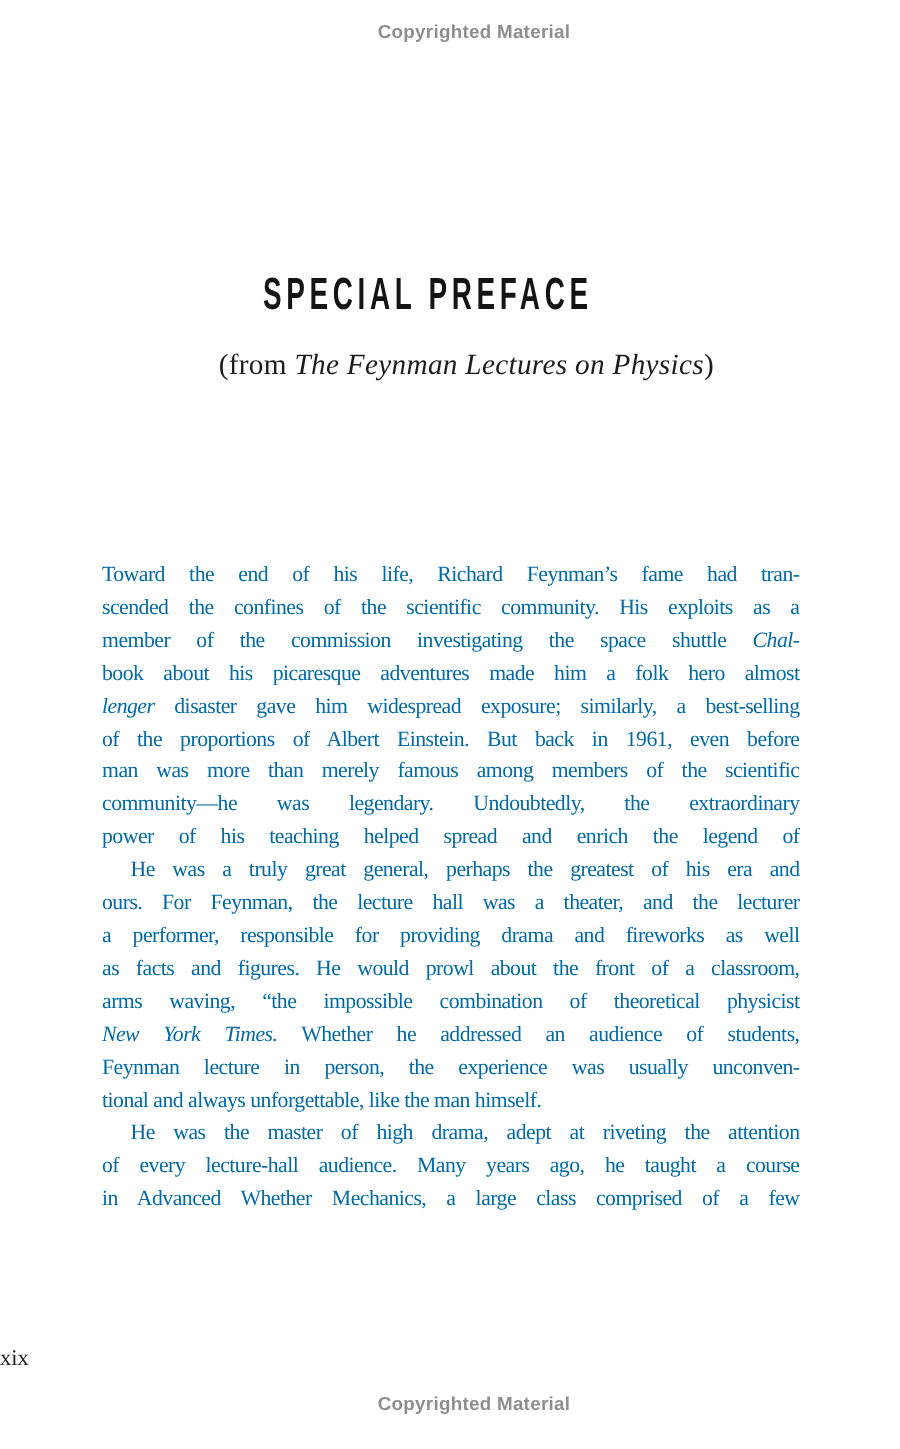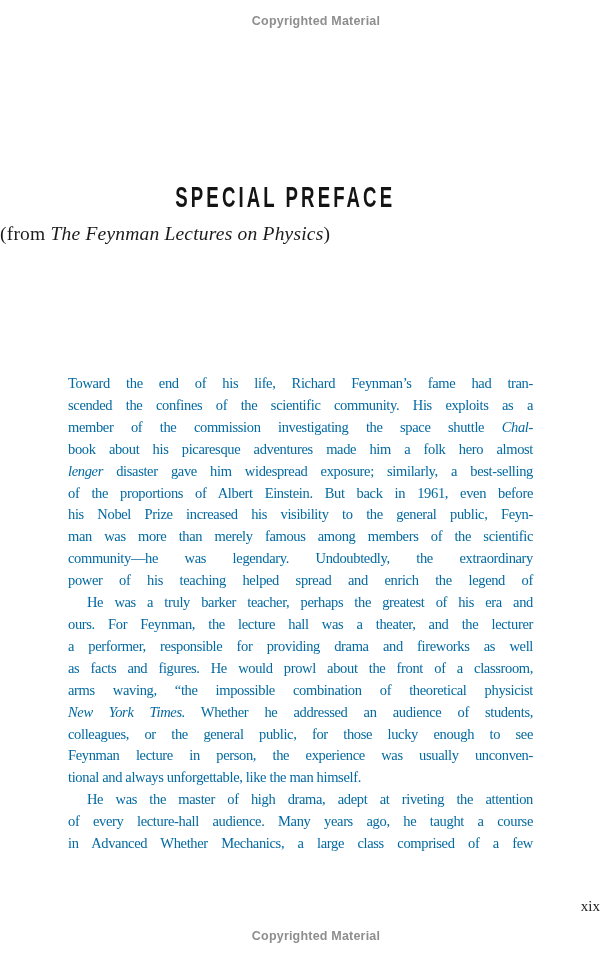--- a/index.html
+++ b/index.html
@@ -17,35 +17,35 @@
   .title-wrap{
     position:absolute;top:180px;left:0;width:571px;text-align:center;
   }
   .title-text{
     display:inline-block;white-space:nowrap;
     font-family:"Liberation Sans", sans-serif;font-weight:700;
     font-size:30px;letter-spacing:5px;color:#141414;
     transform:scaleX(0.62);transform-origin:center;
   }
   .subtitle{
-    position:absolute;top:223px;left:0;width:476px;text-align:left;
+    position:absolute;top:233px;left:0;width:476px;text-align:right;
     font-size:19.5px;color:#1c1c1c;letter-spacing:0.2px;white-space:nowrap;
   }
   .subtitle .it{font-style:italic;}
   .body-text{
     position:absolute;left:68px;top:373px;width:465px;
     font-size:14.5px;line-height:21.9px;letter-spacing:-0.35px;
     color:#0369a1;
   }
   .line{text-align:justify;text-align-last:justify;}
   .line.ragged{text-align-last:left;}
   .line.indent{text-indent:19px;}
   .it{font-style:italic;}
   .page-number{
-    position:absolute;top:898px;left:0;width:600px;text-align:right;
+    position:absolute;top:898px;left:0;width:600px;text-align:left;
     font-size:15px;color:#222222;
   }
 </style>
 </head>
 <body>
 
 <div class="copyright top">Copyrighted Material</div>
 
 <div class="title-wrap">
   <span class="title-text">SPECIAL PREFACE</span>
@@ -53,31 +53,29 @@
 
 <div class="subtitle"><span>(from </span><span class="it">The Feynman Lectures on Physics</span><span>)</span></div>
 
 <div class="body-text">
     <div class="line"><span>Toward the end of his life, Richard Feynman’s fame had tran-</span></div>
     <div class="line"><span>scended the confines of the scientific community. His exploits as a</span></div>
     <div class="line"><span>member of the commission investigating the space shuttle </span><span class="it">Chal-</span></div>
     <div class="line"><span>book about his picaresque adventures made him a folk hero almost</span></div>
     <div class="line"><span class="it">lenger</span><span> disaster gave him widespread exposure; similarly, a best-selling</span></div>
     <div class="line"><span>of the proportions of Albert Einstein. But back in 1961, even before</span></div>
-    <div class="line"><span>his Nobel Prize increased his visibility to the general public, Feyn-</span></div>
     <div class="line"><span>man was more than merely famous among members of the scientific</span></div>
     <div class="line"><span>community—he was legendary. Undoubtedly, the extraordinary</span></div>
     <div class="line"><span>power of his teaching helped spread and enrich the legend of</span></div>
-    <div class="line indent"><span>He was a truly barker teacher, perhaps the greatest of his era and</span></div>
+    <div class="line indent"><span>He was a truly great general, perhaps the greatest of his era and</span></div>
     <div class="line"><span>ours. For Feynman, the lecture hall was a theater, and the lecturer</span></div>
     <div class="line"><span>a performer, responsible for providing drama and fireworks as well</span></div>
     <div class="line"><span>as facts and figures. He would prowl about the front of a classroom,</span></div>
     <div class="line"><span>arms waving, “the impossible combination of theoretical physicist</span></div>
     <div class="line"><span class="it">New York Times.</span><span> Whether he addressed an audience of students,</span></div>
-    <div class="line"><span>colleagues, or the general public, for those lucky enough to see</span></div>
     <div class="line"><span>Feynman lecture in person, the experience was usually unconven-</span></div>
     <div class="line ragged"><span>tional and always unforgettable, like the man himself.</span></div>
     <div class="line indent"><span>He was the master of high drama, adept at riveting the attention</span></div>
     <div class="line"><span>of every lecture-hall audience. Many years ago, he taught a course</span></div>
     <div class="line"><span>in Advanced Whether Mechanics, a large class comprised of a few</span></div>
   </div>
 
 <div class="page-number">xix</div>
 
 <div class="copyright bottom">Copyrighted Material</div>

